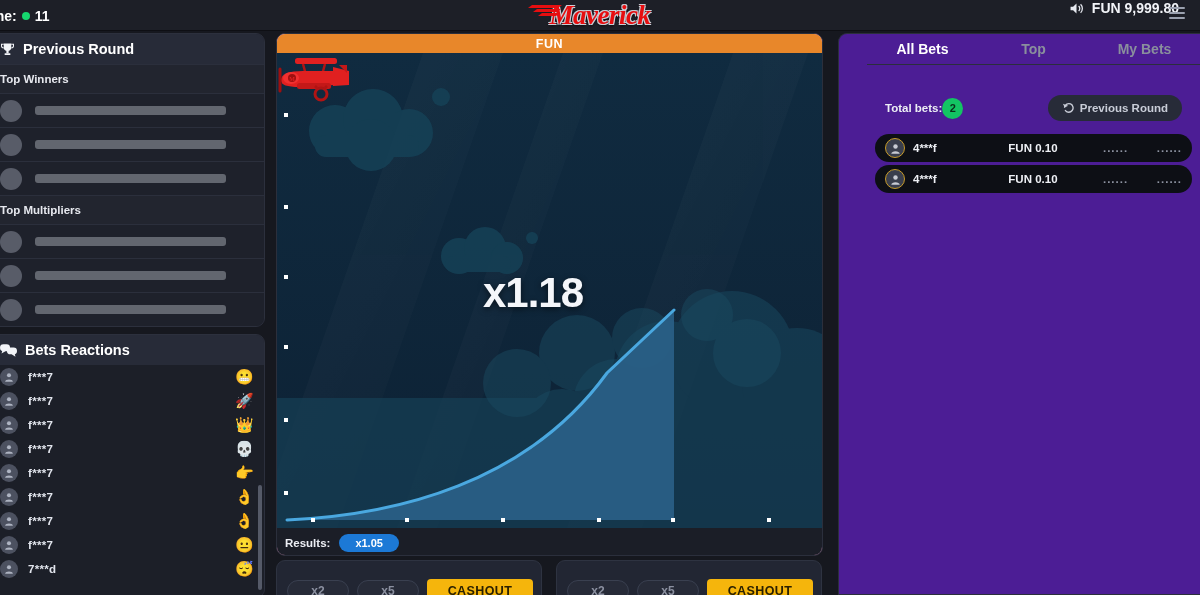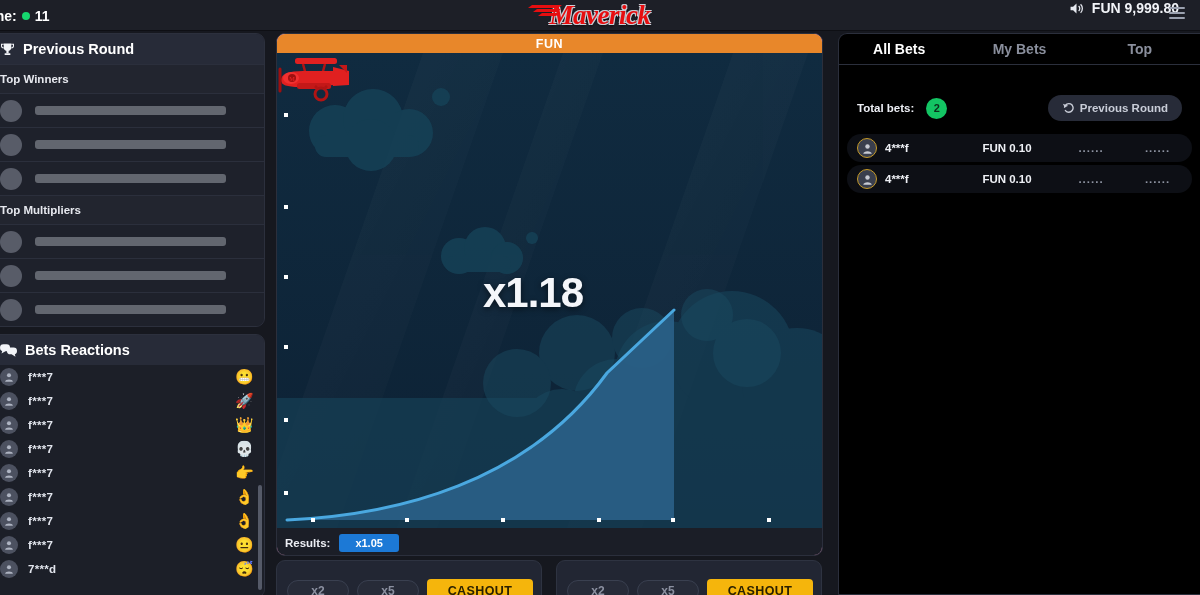--- a/index.html
+++ b/index.html
@@ -117,21 +117,21 @@
     text-shadow:0 2px 6px rgba(0,0,0,.55);
   }
   #plane{ position:absolute; left:655px; top:233px; width:76px; height:52px; }
   #results-bar{
     height:29px; display:flex; align-items:center; gap:9px; padding:0 8px;
     background:#1b1e27;
   }
   #results-label{ font-size:11.5px; font-weight:bold; color:#eceef4;}
   .res-chip{
     background:#1c79d6; color:#fff; font-size:11px; font-weight:bold;
-    border-radius:3px; padding:3px 16px;
+    border-radius:9px; padding:3px 16px;
   }
 
   
   .bet-panel{
     position:absolute; top:560px; width:266px; height:40px;
     background:#222633; border:1px solid #2e3341; border-radius:9px 9px 0 0;
     overflow:hidden;
   }
   #bet-panel-1{ left:276px; }
   #bet-panel-2{ left:556px; }
@@ -147,31 +147,32 @@
   }
   .cashout-btn{
     flex:1; height:24px; background:#f5b50c; border-radius:4px;
     color:#2a2000; font-size:12.5px; font-weight:bold;
     display:flex; align-items:center; justify-content:center; letter-spacing:.4px;
   }
 
   
   #right{
     position:absolute; left:838px; top:33px; width:362px; height:562px;
-    background:#000000; border-radius:9px 0 0 0; border:1px solid #2b2f3c;
+    background:#4c1d95; border-radius:9px 0 0 0; border:1px solid #2b2f3c;
     border-right:none;
+    padding-left:28px;
   }
   #tabs{ height:31px; display:flex; border-bottom:1px solid #2b2f3c;}
   .tab{
     flex:1; display:flex; align-items:center; justify-content:center;
     font-size:14px; font-weight:bold; color:#8a8f9d;
   }
   .tab.active{ color:#ffffff; }
   #totals{
-    height:46px; display:flex; align-items:center; padding:0 18px; gap:12px;
+    height:46px; display:flex; align-items:center; padding:0 18px; 
     margin-top:20px;
   }
   #total-label{ font-size:11.5px; font-weight:bold; color:#eceef4;}
   #total-count{
     min-width:21px;height:21px;border-radius:50%;background:#13c463;
     display:flex;align-items:center;justify-content:center;
     font-size:11px;font-weight:bold;color:#0b2e1b;
   }
   #prev-round-btn{
     margin-left:auto; height:26px; border-radius:13px; background:#272b38;
@@ -517,22 +518,22 @@
   <div class="bet-inner">
     <div class="mult-btn">x2</div>
     <div class="mult-btn">x5</div>
     <div class="cashout-btn">CASHOUT</div>
   </div>
 </div>
 
 <div id="right">
   <div id="tabs">
     <div class="tab active">All Bets</div>
+    <div class="tab">Top</div>
     <div class="tab">My Bets</div>
-    <div class="tab">Top</div>
   </div>
 
   <div id="totals">
     <span id="total-label">Total bets:</span>
     <span id="total-count">2</span>
     <div id="prev-round-btn">
       <svg width="12" height="12" viewBox="0 0 14 14">
         <path d="M3 6 A5 5 0 1 1 4 10" stroke="#c9cdd8" stroke-width="1.6" fill="none" stroke-linecap="round"></path>
         <path d="M1 2 L3.2 6.4 L7.2 4.4 Z" fill="#c9cdd8"></path>
       </svg>

